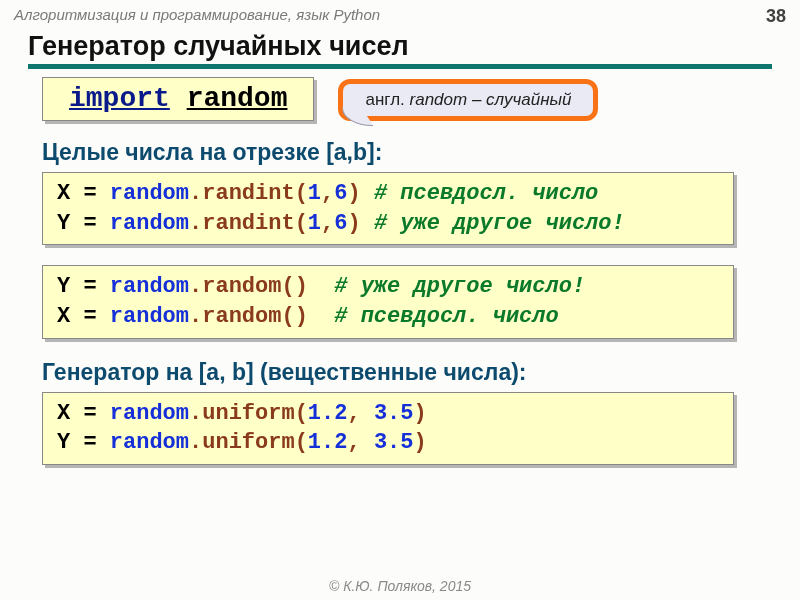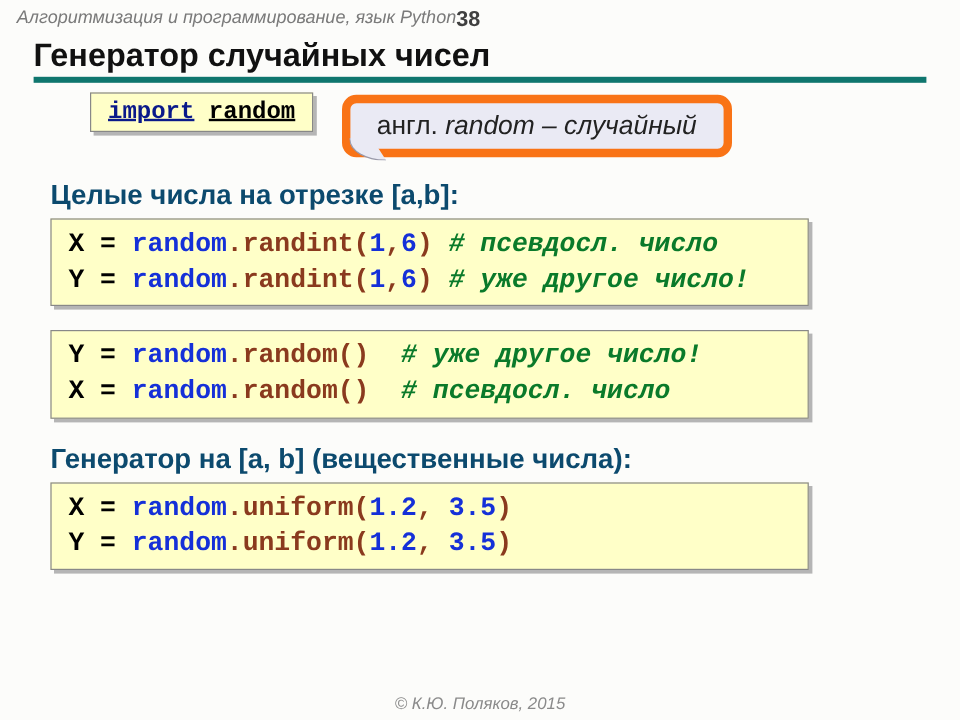--- a/index.html
+++ b/index.html
@@ -12,20 +12,21 @@
     overflow: hidden;
   }
   .slide {
     position: relative;
     width: 800px;
     height: 600px;
     box-sizing: border-box;
   }
   .top-bar {
     display: flex;
+    justify-content: space-between;
     align-items: flex-start;
     padding: 6px 14px 0 14px;
     font-style: italic;
     color: #7a7a7a;
     font-size: 15px;
   }
   .page-num {
     font-style: normal;
     font-weight: bold;
     color: #404040;
@@ -51,28 +52,28 @@
   .code-box {
     background: #ffffc8;
     border: 1px solid #888;
     box-shadow: 3px 3px 0 #b5b5b5;
     padding: 6px 14px;
     font-family: "Courier New", monospace;
     font-size: 22px;
     font-weight: bold;
     line-height: 1.35;
   }
-  .code-box.small { font-size: 20px; padding: 2px 14px; margin-left: 33px; }
+  .code-box.small { font-size: 28px; padding: 2px 26px; }
   .bubble {
     position: relative;
     background: #eaeaf4;
-    border: 7px solid #f97316;
+    border: 5px solid #f97316;
     border-radius: 12px;
     padding: 6px 22px;
-    font-size: 22px;
+    font-size: 17px;
     color: #222;
     margin-top: 2px;
   }
   .bubble::after {
     content: "";
     position: absolute;
     left: -1px;
     bottom: -10px;
     width: 30px;
     height: 18px;
@@ -82,21 +83,21 @@
     border-bottom-left-radius: 30px 18px;
     clip-path: polygon(0 0, 60% 0, 100% 100%, 0 100%);
   }
   .section-label {
     font-size: 23px;
     font-weight: bold;
     color: #0c4a6e;
     margin: 6px 0 6px 0;
   }
   .wide-box {
-    width: 632px;
+    width: 692px;
     box-sizing: border-box;
     margin-bottom: 20px;
   }
   .kw-navy { color: #0a1a8a; }
   .kw-brown { color: #8a3a1e; }
   .kw-green { color: #0a7a2a; }
   .kw-blue { color: #1530d8; }
   .kw-black { color: #000; }
   .under { text-decoration: underline; }
   .ital { font-style: italic; }

